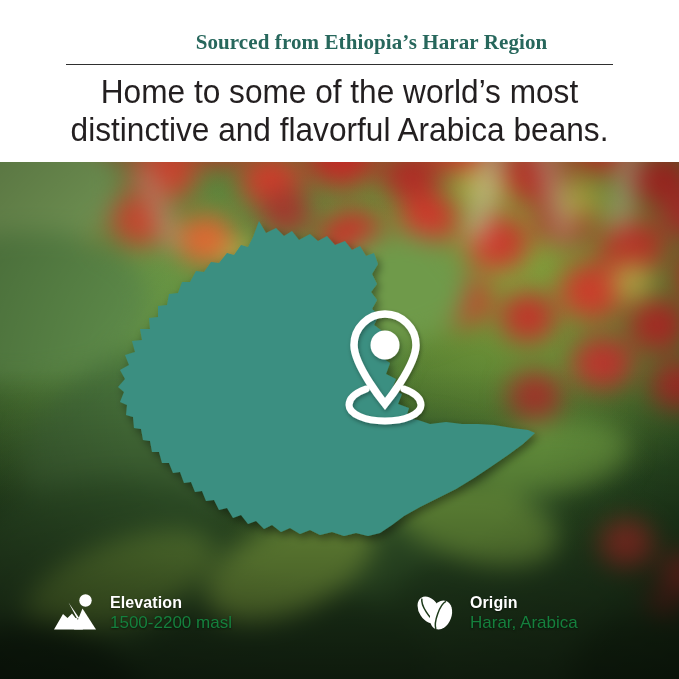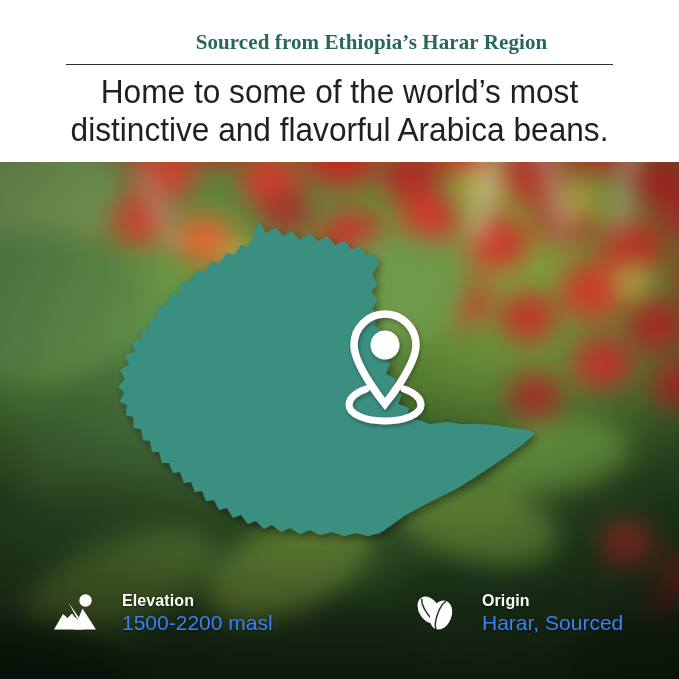--- a/index.html
+++ b/index.html
@@ -115,21 +115,21 @@
     width: 679px;
     height: 679px;
     z-index: 3;
   }
 
   
   .info-item {
     position: absolute;
     display: flex;
     align-items: center;
-    gap: 24px;
+    gap: 12px;
     z-index: 6;
     justify-content: center;
   }
   .info-elevation { left: 52px; top: 592px; }
   .info-origin    { left: 414px; top: 592px; }
 
   .info-icon {
     width: 46px;
     height: 42px;
     flex: 0 0 auto;
@@ -146,24 +146,24 @@
   .info-title {
     color: #ffffff;
     font-family: "Liberation Sans Narrow", "Liberation Sans", sans-serif;
     font-weight: bold;
     font-size: 16px;
     letter-spacing: 0.1px;
     white-space: nowrap;
     text-shadow: 0 1px 2px rgba(0,0,0,0.55);
   }
   .info-value {
-    color: #3b82f6;
+    color: #15803d;
     font-family: "Liberation Sans Narrow", "Liberation Sans", sans-serif;
     font-weight: 400;
-    font-size: 21px;
+    font-size: 17px;
     margin-top: 3px;
     white-space: nowrap;
     text-shadow: 0 1px 2px rgba(0,0,0,0.55);
   }
 </style>
 </head>
 <body>
 
 <div class="poster">
 
@@ -316,17 +316,17 @@
         <ellipse cx="15" cy="18" rx="10" ry="14.5" fill="#ffffff"></ellipse>
         <path d="M 15,4.5 C 10.5,9.5 10.5,26.5 15,32.5" fill="none" stroke="#1d3a1a" stroke-width="1.5"></path>
       </g>
       <g transform="rotate(20 27 23)">
         <ellipse cx="27" cy="23" rx="10.5" ry="15" fill="#ffffff"></ellipse>
         <path d="M 27,8.5 C 22.3,13.5 22.3,32 27,38" fill="none" stroke="#1d3a1a" stroke-width="1.5"></path>
       </g>
     </svg>
     <div class="info-text">
       <span class="info-title">Origin</span>
-      <span class="info-value">Harar, Sourced</span>
+      <span class="info-value">Harar, Arabica</span>
     </div>
   </div>
 
 </div>
 
 </body></html>

